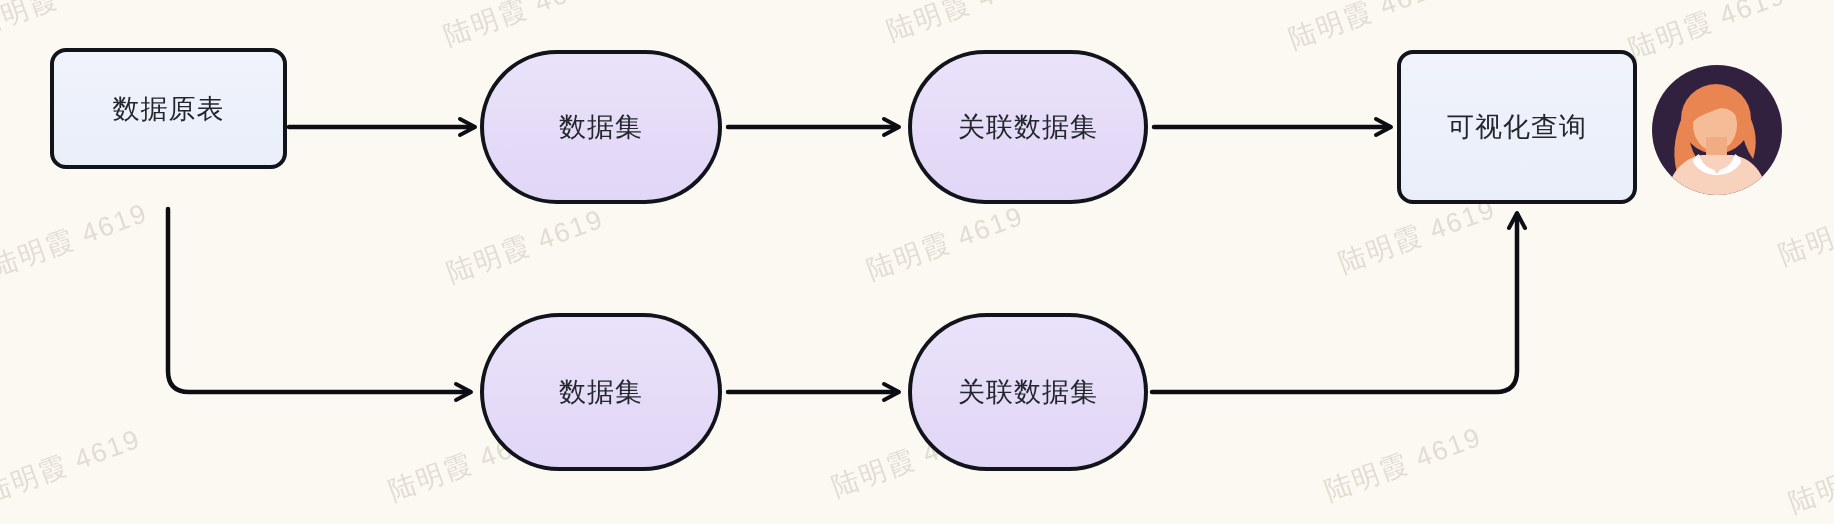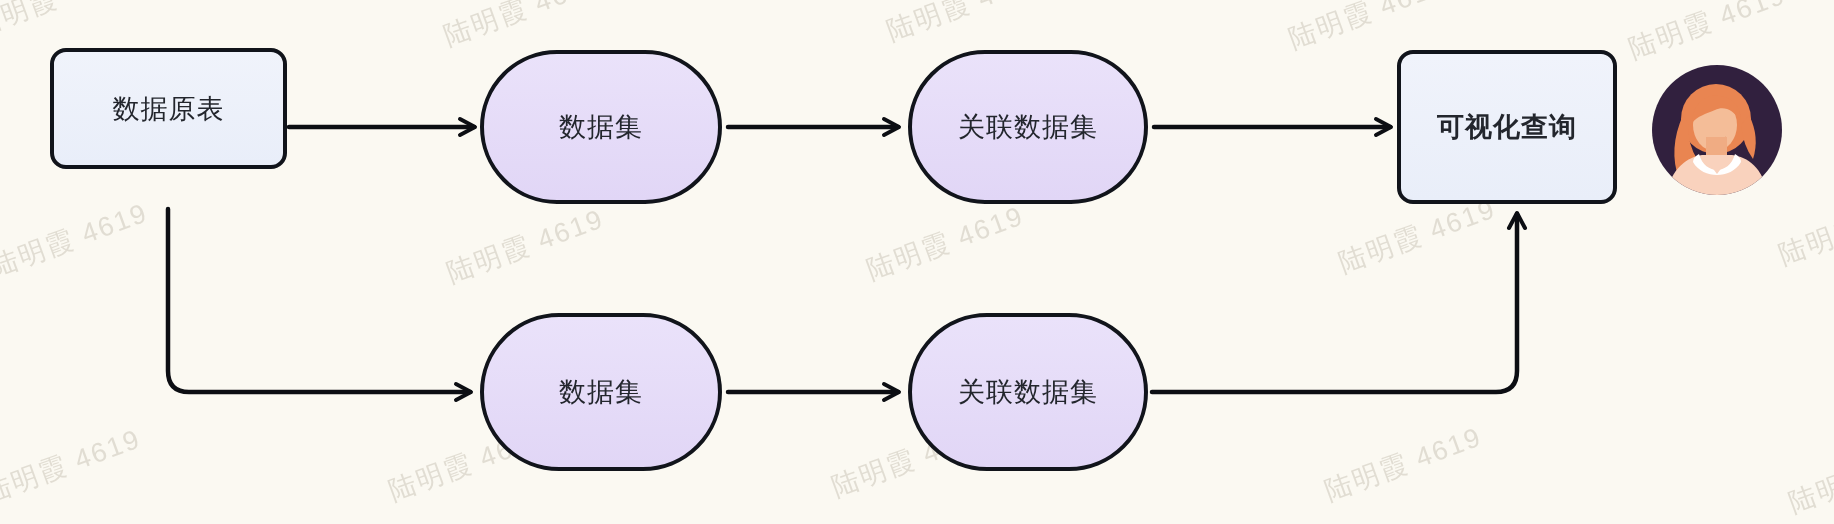--- a/index.html
+++ b/index.html
@@ -17,21 +17,21 @@
   .node{
     position:absolute;box-sizing:border-box;border:4px solid #11141b;
     display:flex;flex-direction:column;align-items:center;justify-content:center;
     text-align:center;color:#23262d;font-size:27px;letter-spacing:1px;z-index:2;
   }
   .rect-node{border-radius:16px;background:linear-gradient(180deg,#f0f3fb 0%,#e9eef9 100%);}
   .pill-node{border-radius:82px;background:linear-gradient(180deg,#eae2fa 0%,#e1d6f6 100%);text-align:right;}
   #node-source{left:50px;top:48px;width:237px;height:121px;}
   #node-ds-top{left:480px;top:50px;width:242px;height:154px;}
   #node-link-top{left:908px;top:50px;width:240px;height:154px;}
-  #node-visual{left:1397px;top:50px;width:220px;height:154px;font-weight:bold;}
+  #node-visual{left:1397px;top:50px;width:240px;height:154px;}
   #node-ds-bottom{left:480px;top:313px;width:242px;height:158px;}
   #node-link-bottom{left:908px;top:313px;width:240px;height:158px;}
   .viz-line{display:block;line-height:38px;}
   .avatar{position:absolute;left:1652px;top:65px;width:130px;height:130px;z-index:2;}
 </style>
 </head>
 <body>
 
 <div class="canvas">
 

